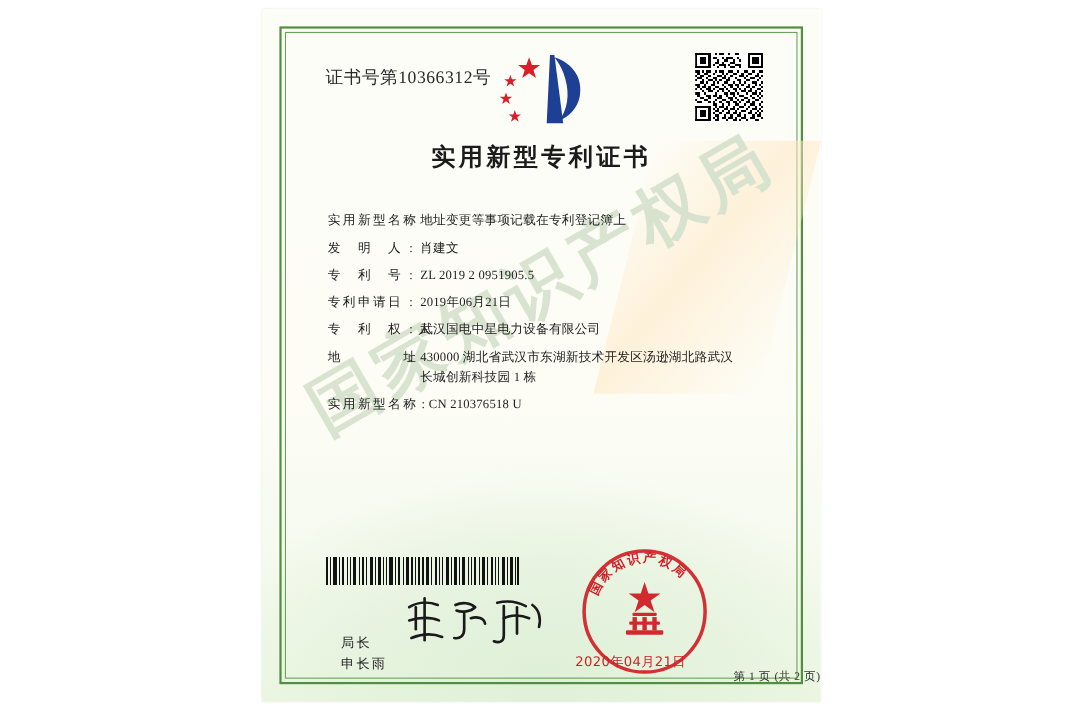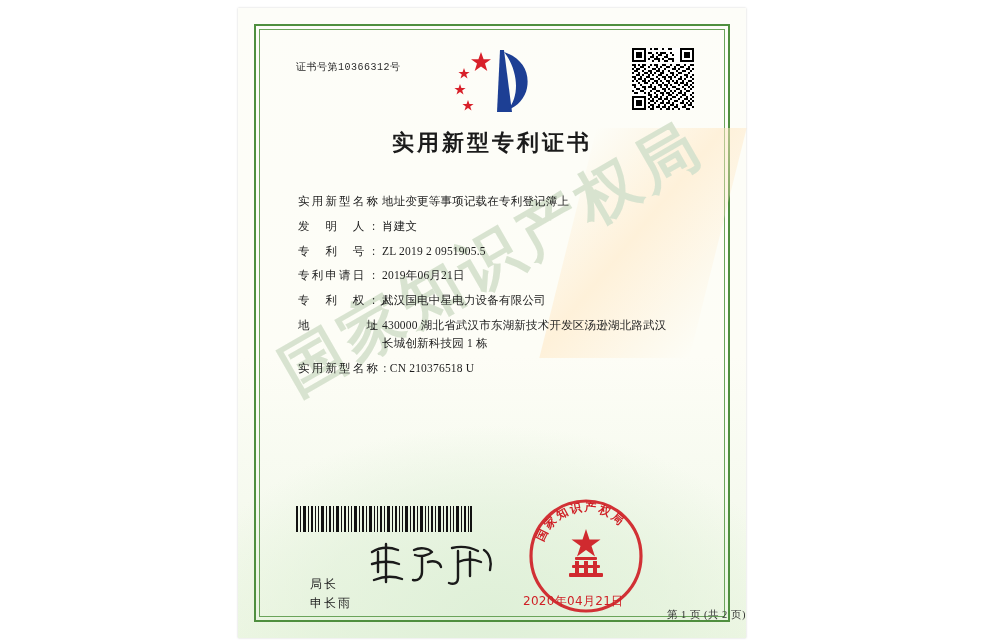--- a/index.html
+++ b/index.html
@@ -72,24 +72,23 @@
     background: linear-gradient(120deg, rgba(255,237,210,0.0) 0%, rgba(255,231,194,0.55) 45%, rgba(255,240,215,0.0) 100%);
     transform: skewX(-14deg);
     pointer-events: none;
   }
 
   
   .cert-no {
     position: absolute;
     left: 58px;
     top: 52px;
-    font-size: 10px;
+    font-size: 16px;
     color: #2a2a2a;
     letter-spacing: 0.5px;
-    font-family: Liberation Mono, monospace;
   }
   .emblem {
     position: absolute;
     left: 210px;
     top: 38px;
     width: 94px;
     height: 74px;
   }
   .qr {
     position: absolute;

